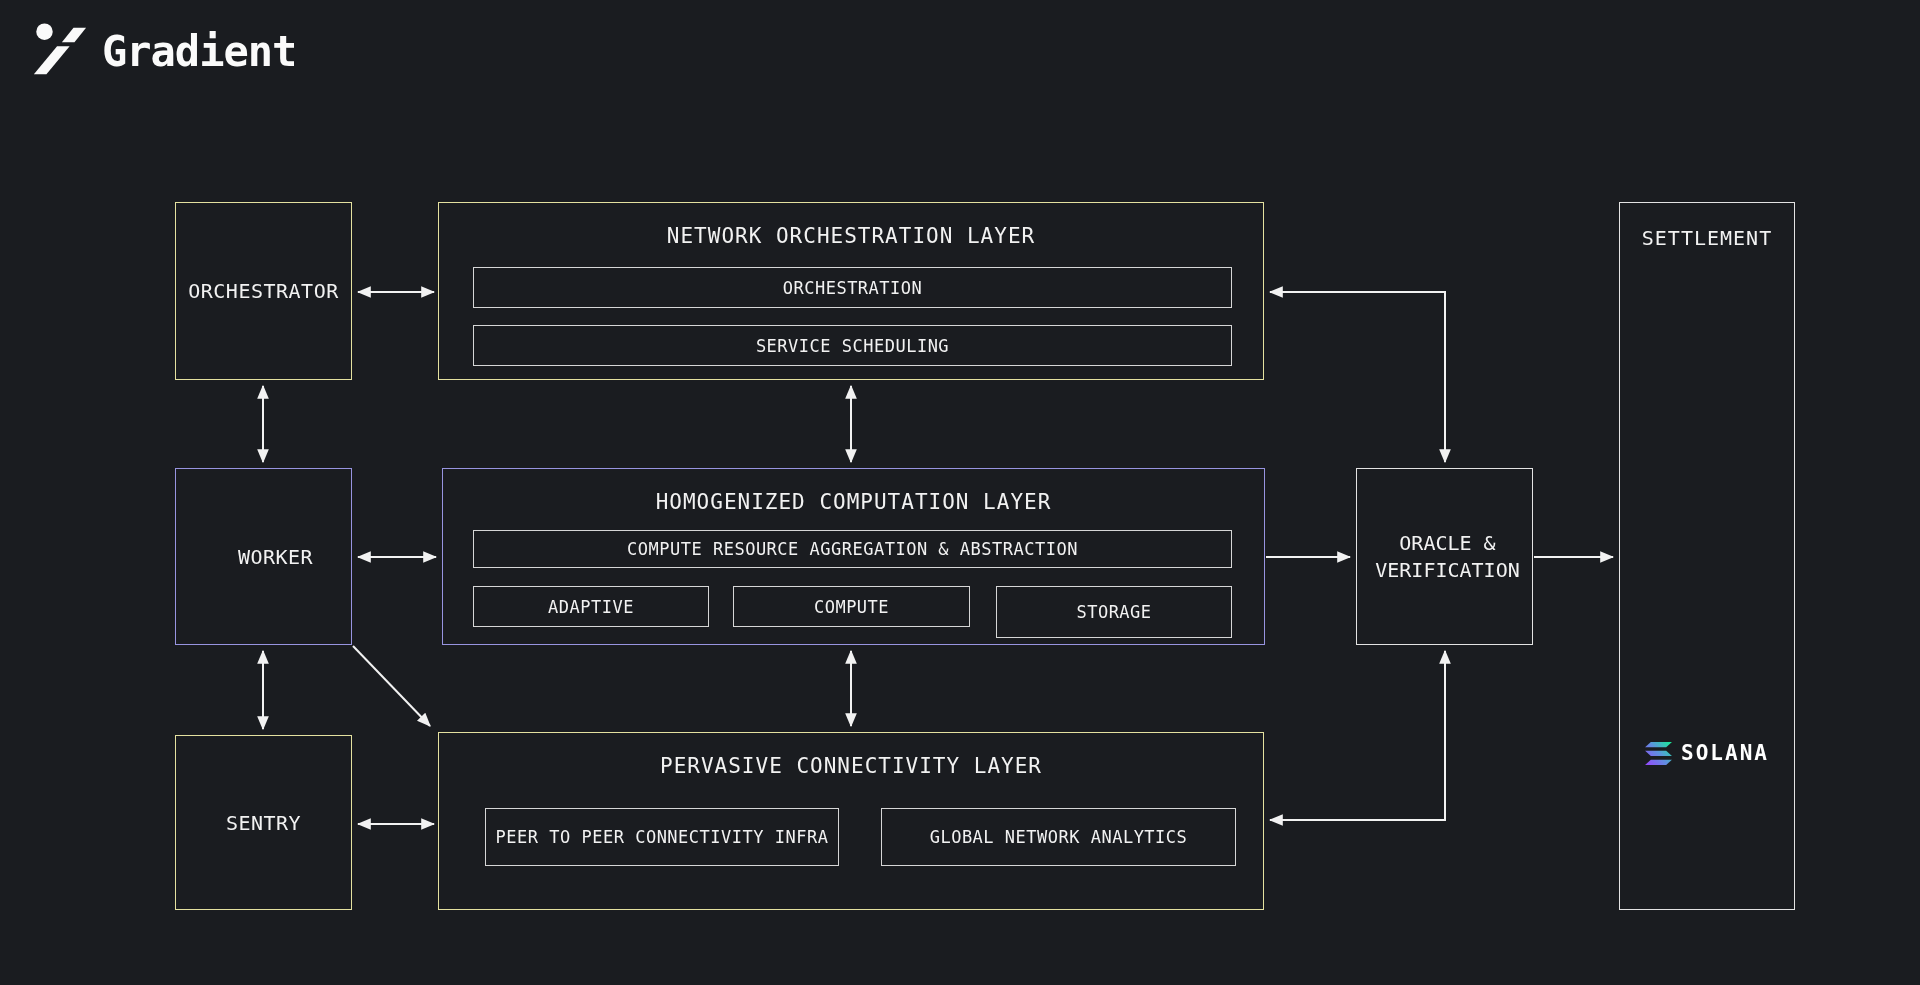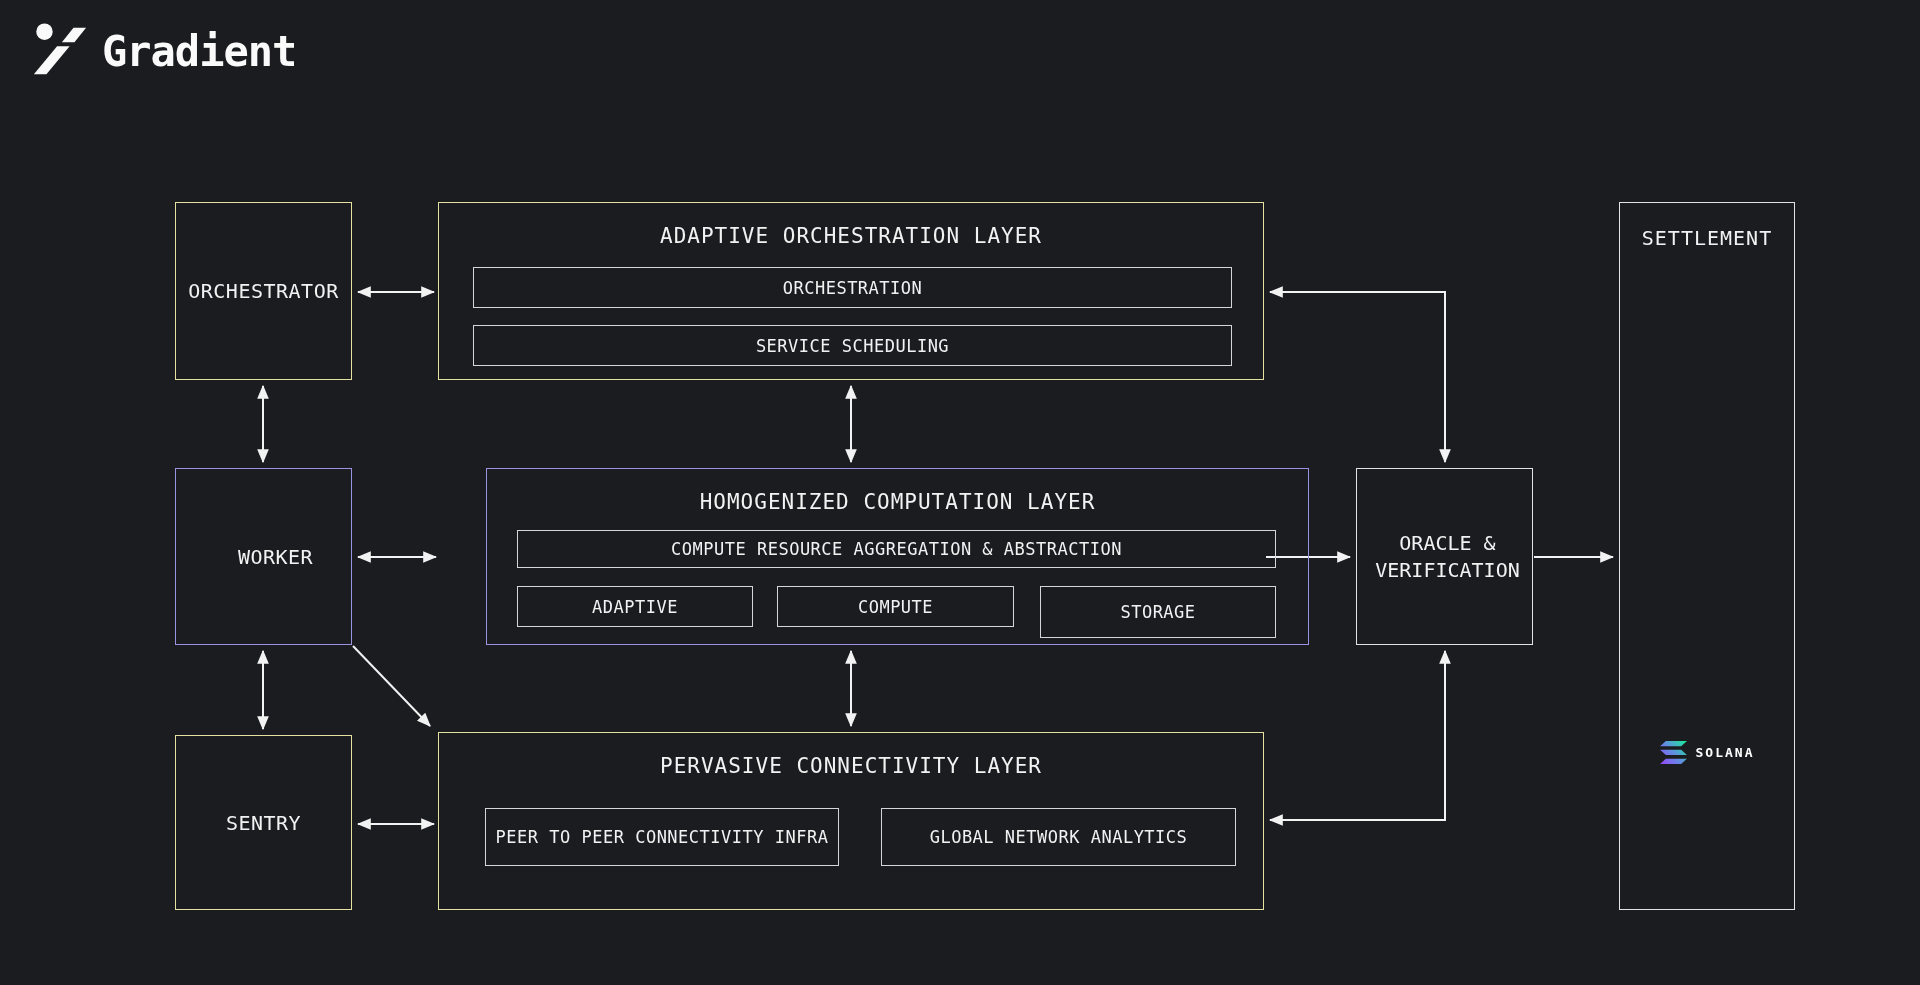--- a/index.html
+++ b/index.html
@@ -19,21 +19,21 @@
   .b-white{border-color:#e3e3e3;padding-left:6px;}
   .node-label{font-size:20px;letter-spacing:0.5px;}
   .layer{border-width:1.5px;border-style:solid;}
   .layer-title{position:absolute;left:0;right:0;top:21px;text-align:center;font-size:21px;letter-spacing:1px;}
   .inner{position:absolute;box-sizing:border-box;border:1.5px solid #d6d6d6;
          display:flex;align-items:center;justify-content:center;
          font-size:17px;letter-spacing:0.5px;text-align:center;}
   .oracle-label{line-height:27px;font-size:20px;}
   .settle-title{position:absolute;left:0;right:0;top:23px;text-align:center;font-size:20px;letter-spacing:1px;}
   .solana{position:absolute;left:0;right:0;top:538px;display:flex;align-items:center;justify-content:center;gap:9px;}
-  .solana-word{font-size:13px;font-weight:bold;letter-spacing:2px;color:#ffffff;}
+  .solana-word{font-size:21px;font-weight:bold;letter-spacing:2px;color:#ffffff;}
   svg.overlay{position:absolute;left:0;top:0;pointer-events:none;}
 </style>
 </head>
 <body>
 
 <div id="canvas">
 
   <svg class="overlay" width="1920" height="985" viewBox="0 0 1920 985">
     <defs>
       <marker id="ah" markerUnits="userSpaceOnUse" markerWidth="14" markerHeight="12" viewBox="0 0 12 10" refX="11" refY="5" orient="auto-start-reverse">
@@ -71,30 +71,30 @@
 
   <div class="abs box b-purple" style="left:175px;top:468px;width:177px;height:177px;padding-left:24px;">
     <span class="node-label">WORKER</span>
   </div>
 
   <div class="abs box b-yellow" style="left:175px;top:735px;width:177px;height:175px;">
     <span class="node-label">SENTRY</span>
   </div>
 
   <div class="abs layer b-yellow" style="left:438px;top:202px;width:826px;height:178px;">
-    <div class="layer-title">ADAPTIVE ORCHESTRATION LAYER</div>
+    <div class="layer-title">NETWORK ORCHESTRATION LAYER</div>
     <div class="inner" style="left:34px;top:64px;width:759px;height:41px;">
       <span>ORCHESTRATION</span>
     </div>
     <div class="inner" style="left:34px;top:122px;width:759px;height:41px;">
       <span>SERVICE SCHEDULING</span>
     </div>
   </div>
 
-  <div class="abs layer b-purple" style="left:442px;top:468px;width:823px;height:177px;margin-left:44px;">
+  <div class="abs layer b-purple" style="left:442px;top:468px;width:823px;height:177px;">
     <div class="layer-title">HOMOGENIZED COMPUTATION LAYER</div>
     <div class="inner" style="left:30px;top:61px;width:759px;height:38px;">
       <span>COMPUTE RESOURCE AGGREGATION &amp; ABSTRACTION</span>
     </div>
     <div class="inner" style="left:30px;top:117px;width:236px;height:41px;">
       <span>ADAPTIVE</span>
     </div>
     <div class="inner" style="left:290px;top:117px;width:237px;height:41px;">
       <span>COMPUTE</span>
     </div>

